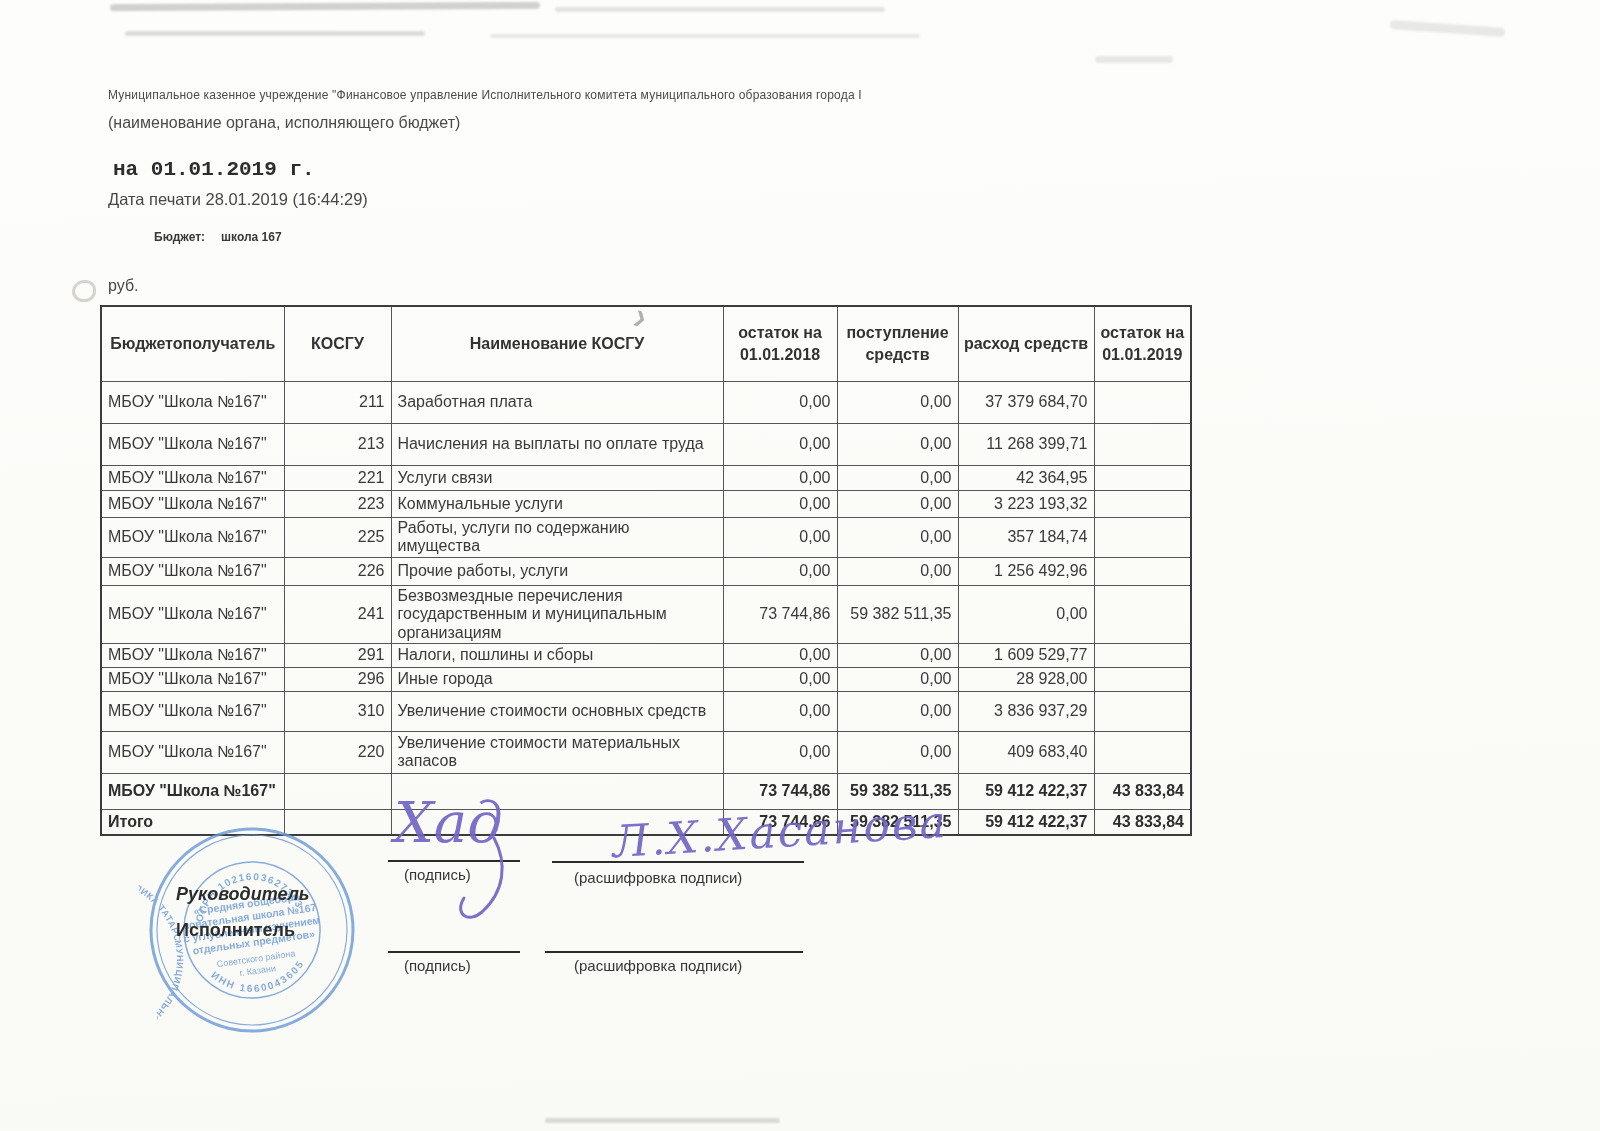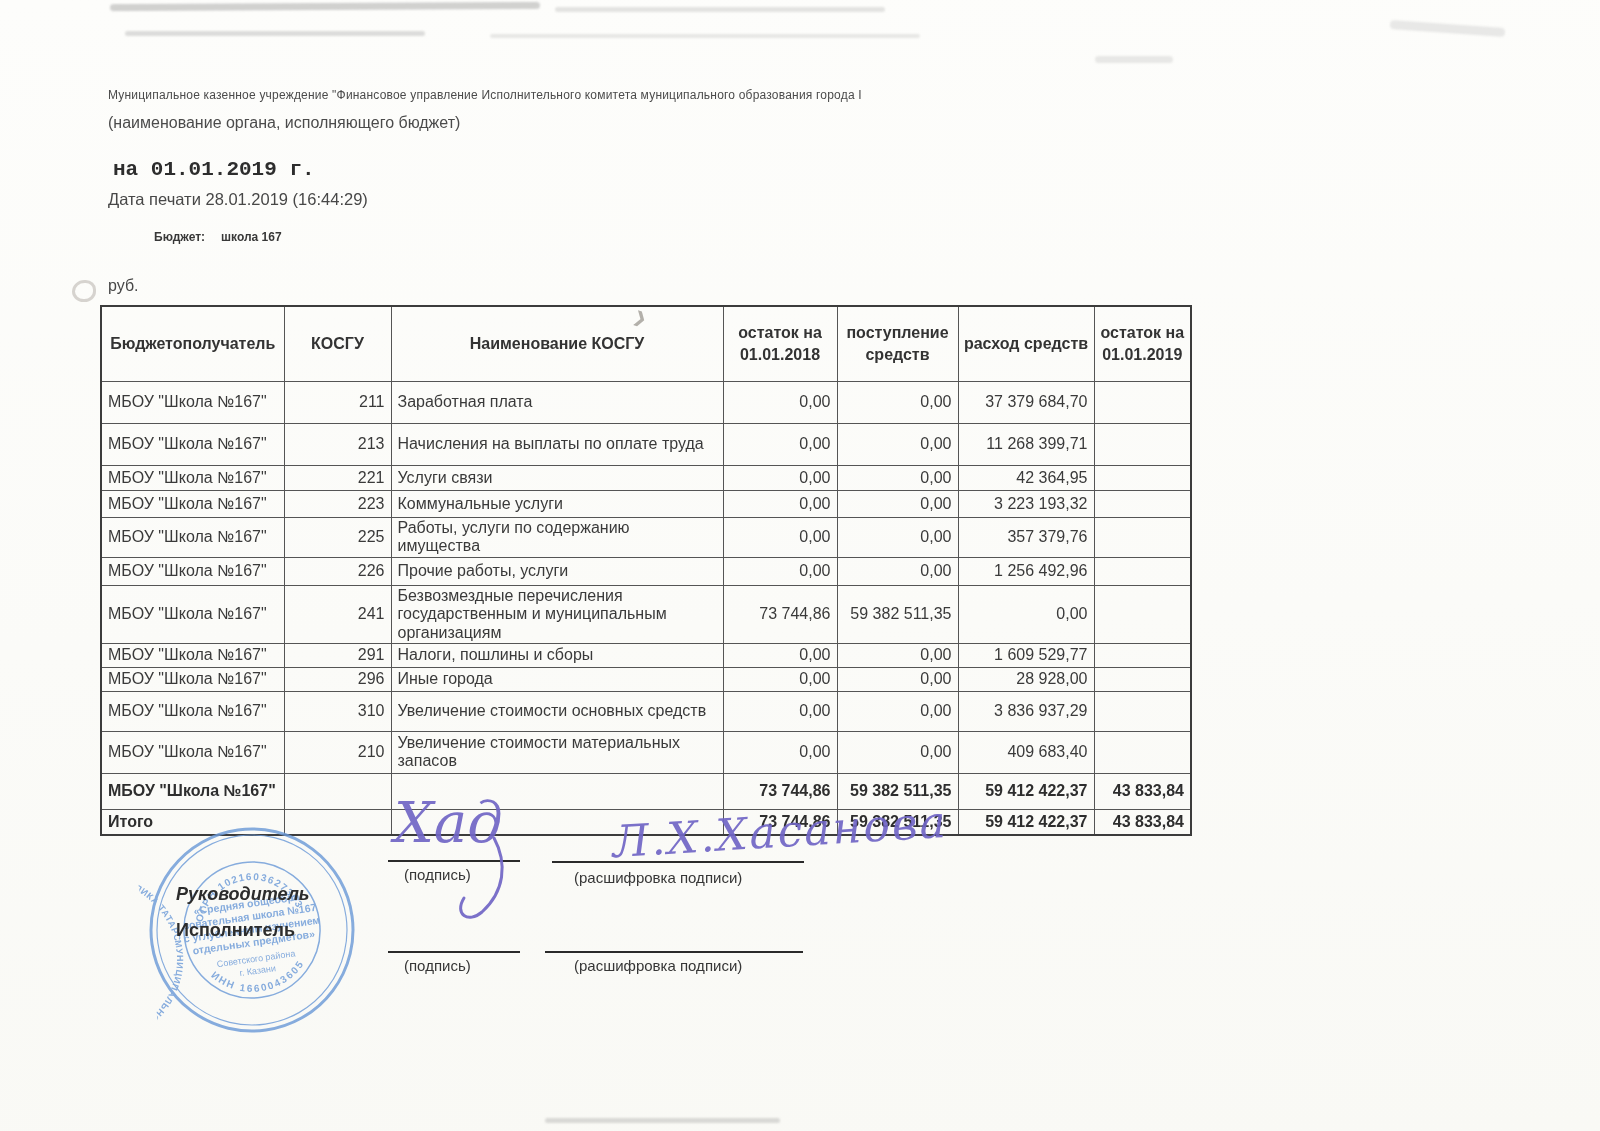--- a/index.html
+++ b/index.html
@@ -152,21 +152,21 @@
           <td class="num">0,00</td>
           <td class="num">3 223 193,32</td>
           <td class="num"></td>
         </tr>
         <tr>
           <td>МБОУ "Школа №167"</td>
           <td class="code">225</td>
           <td>Работы, услуги по содержанию имущества</td>
           <td class="num">0,00</td>
           <td class="num">0,00</td>
-          <td class="num">357 379,76</td>
+          <td class="num">357 184,74</td>
           <td class="num"></td>
         </tr>
         <tr>
           <td>МБОУ "Школа №167"</td>
           <td class="code">226</td>
           <td>Прочие работы, услуги</td>
           <td class="num">0,00</td>
           <td class="num">0,00</td>
           <td class="num">1 256 492,96</td>
           <td class="num"></td>
@@ -202,21 +202,21 @@
           <td>МБОУ "Школа №167"</td>
           <td class="code">310</td>
           <td>Увеличение стоимости основных средств</td>
           <td class="num">0,00</td>
           <td class="num">0,00</td>
           <td class="num">3 836 937,29</td>
           <td class="num"></td>
         </tr>
         <tr>
           <td>МБОУ "Школа №167"</td>
-          <td class="code">210</td>
+          <td class="code">220</td>
           <td>Увеличение стоимости материальных запасов</td>
           <td class="num">0,00</td>
           <td class="num">0,00</td>
           <td class="num">409 683,40</td>
           <td class="num"></td>
         </tr>
         <tr class="total">
           <td>МБОУ "Школа №167"</td>
           <td class="code"></td>
           <td></td>

